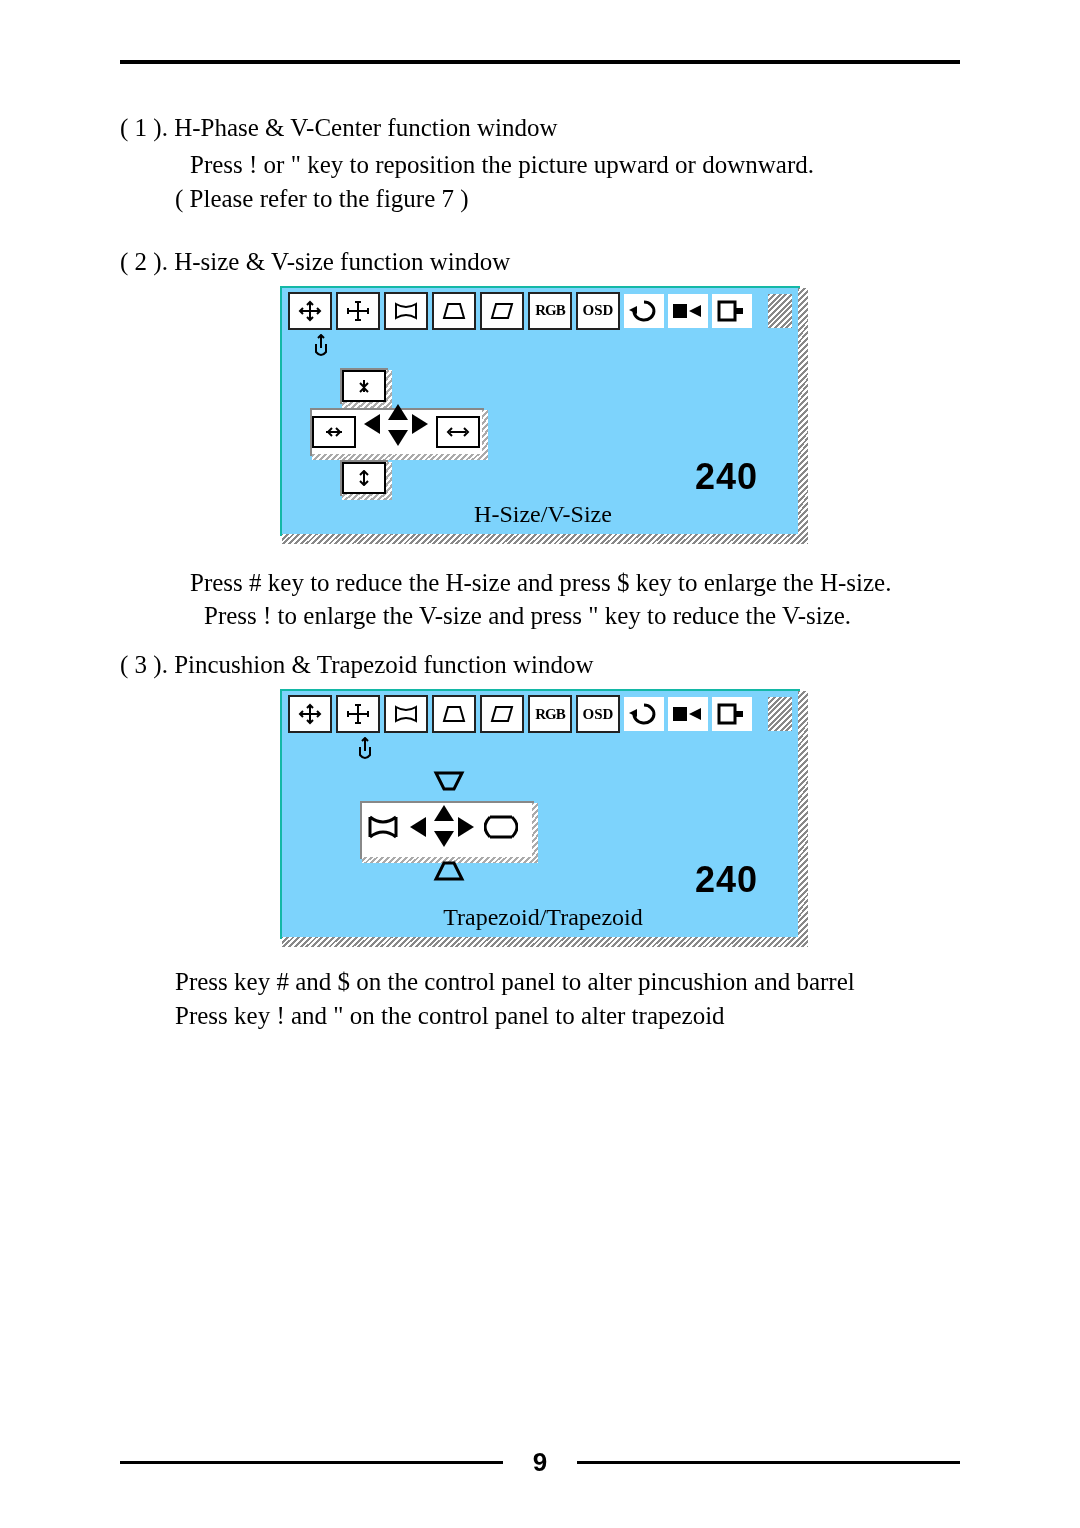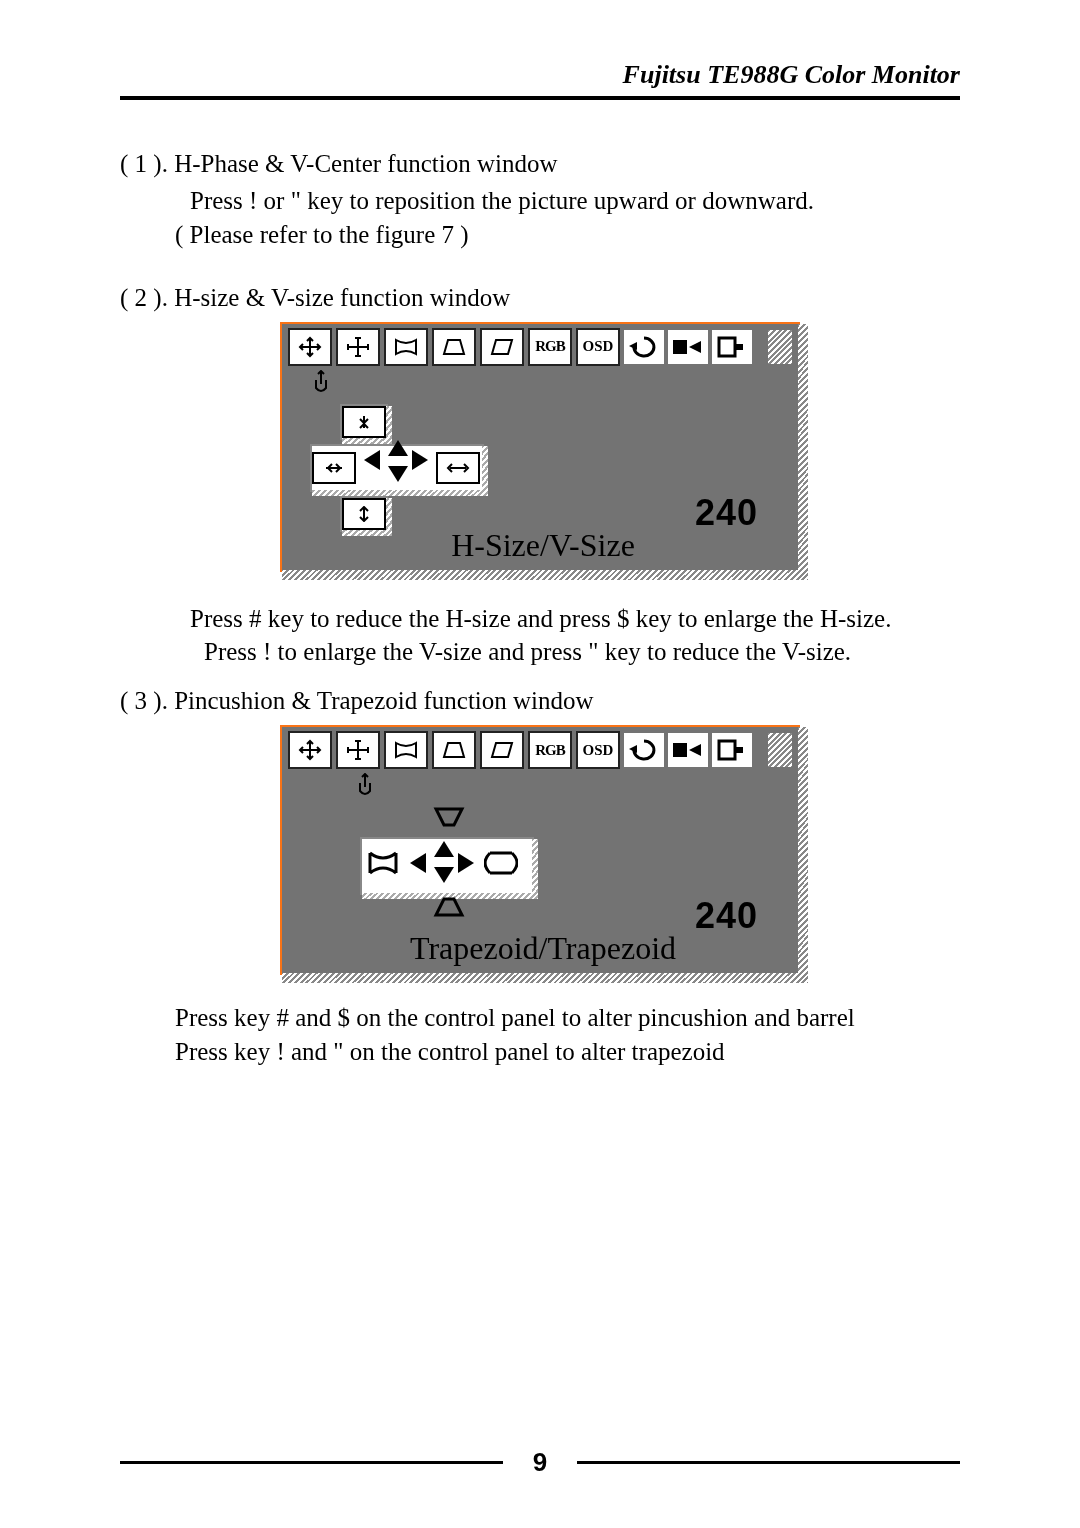--- a/index.html
+++ b/index.html
@@ -42,22 +42,22 @@
   }
   .figure {
     margin: 10px auto 10px auto;
     text-align: center;
   }
   .osd-box {
     position: relative;
     display: inline-block;
     width: 520px;
     height: 250px;
-    border: 2px solid #f97316;
-    background: #737373;
+    border: 2px solid #14b8a6;
+    background: #7dd3fc;
     text-align: left;
     box-sizing: border-box;
   }
   .osd-box::after {
     
     content: "";
     position: absolute;
     right: -10px;
     bottom: -10px;
     width: 100%;
@@ -136,21 +136,21 @@
     font-size: 36px;
     font-family: Arial, sans-serif;
     letter-spacing: 1px;
   }
   .osd-caption-in {
     position: absolute;
     left: 0;
     right: 0;
     bottom: 6px;
     text-align: center;
-    font-size: 32px;
+    font-size: 24px;
     padding-left: 6px;
   }
   .ctrl-bg {
     position: absolute;
     border: 2px solid #888;
     background: #fff;
   }
   .ctrl-bg::after {
     content: "";
     position: absolute;
@@ -176,21 +176,20 @@
   .footer-num {
     font-size: 26px;
     font-weight: bold;
     font-family: Arial, sans-serif;
   }
 </style>
 </head>
 <body>
 
 <div class="page">
-  <div class="header-title">Fujitsu TE988G Color Monitor</div>
   <hr class="hr-thick">
 
   <div class="section-head">( 1 ). H-Phase &amp; V-Center function window</div>
   <div class="body-text">Press !  or "  key to reposition the picture upward or downward.</div>
   <div class="body-text" style="margin-left:55px">( Please refer to the figure 7 )</div>
 
   <div style="height:28px"></div>
 
   <div class="section-head">( 2 ). H-size &amp; V-size function window</div>
 

